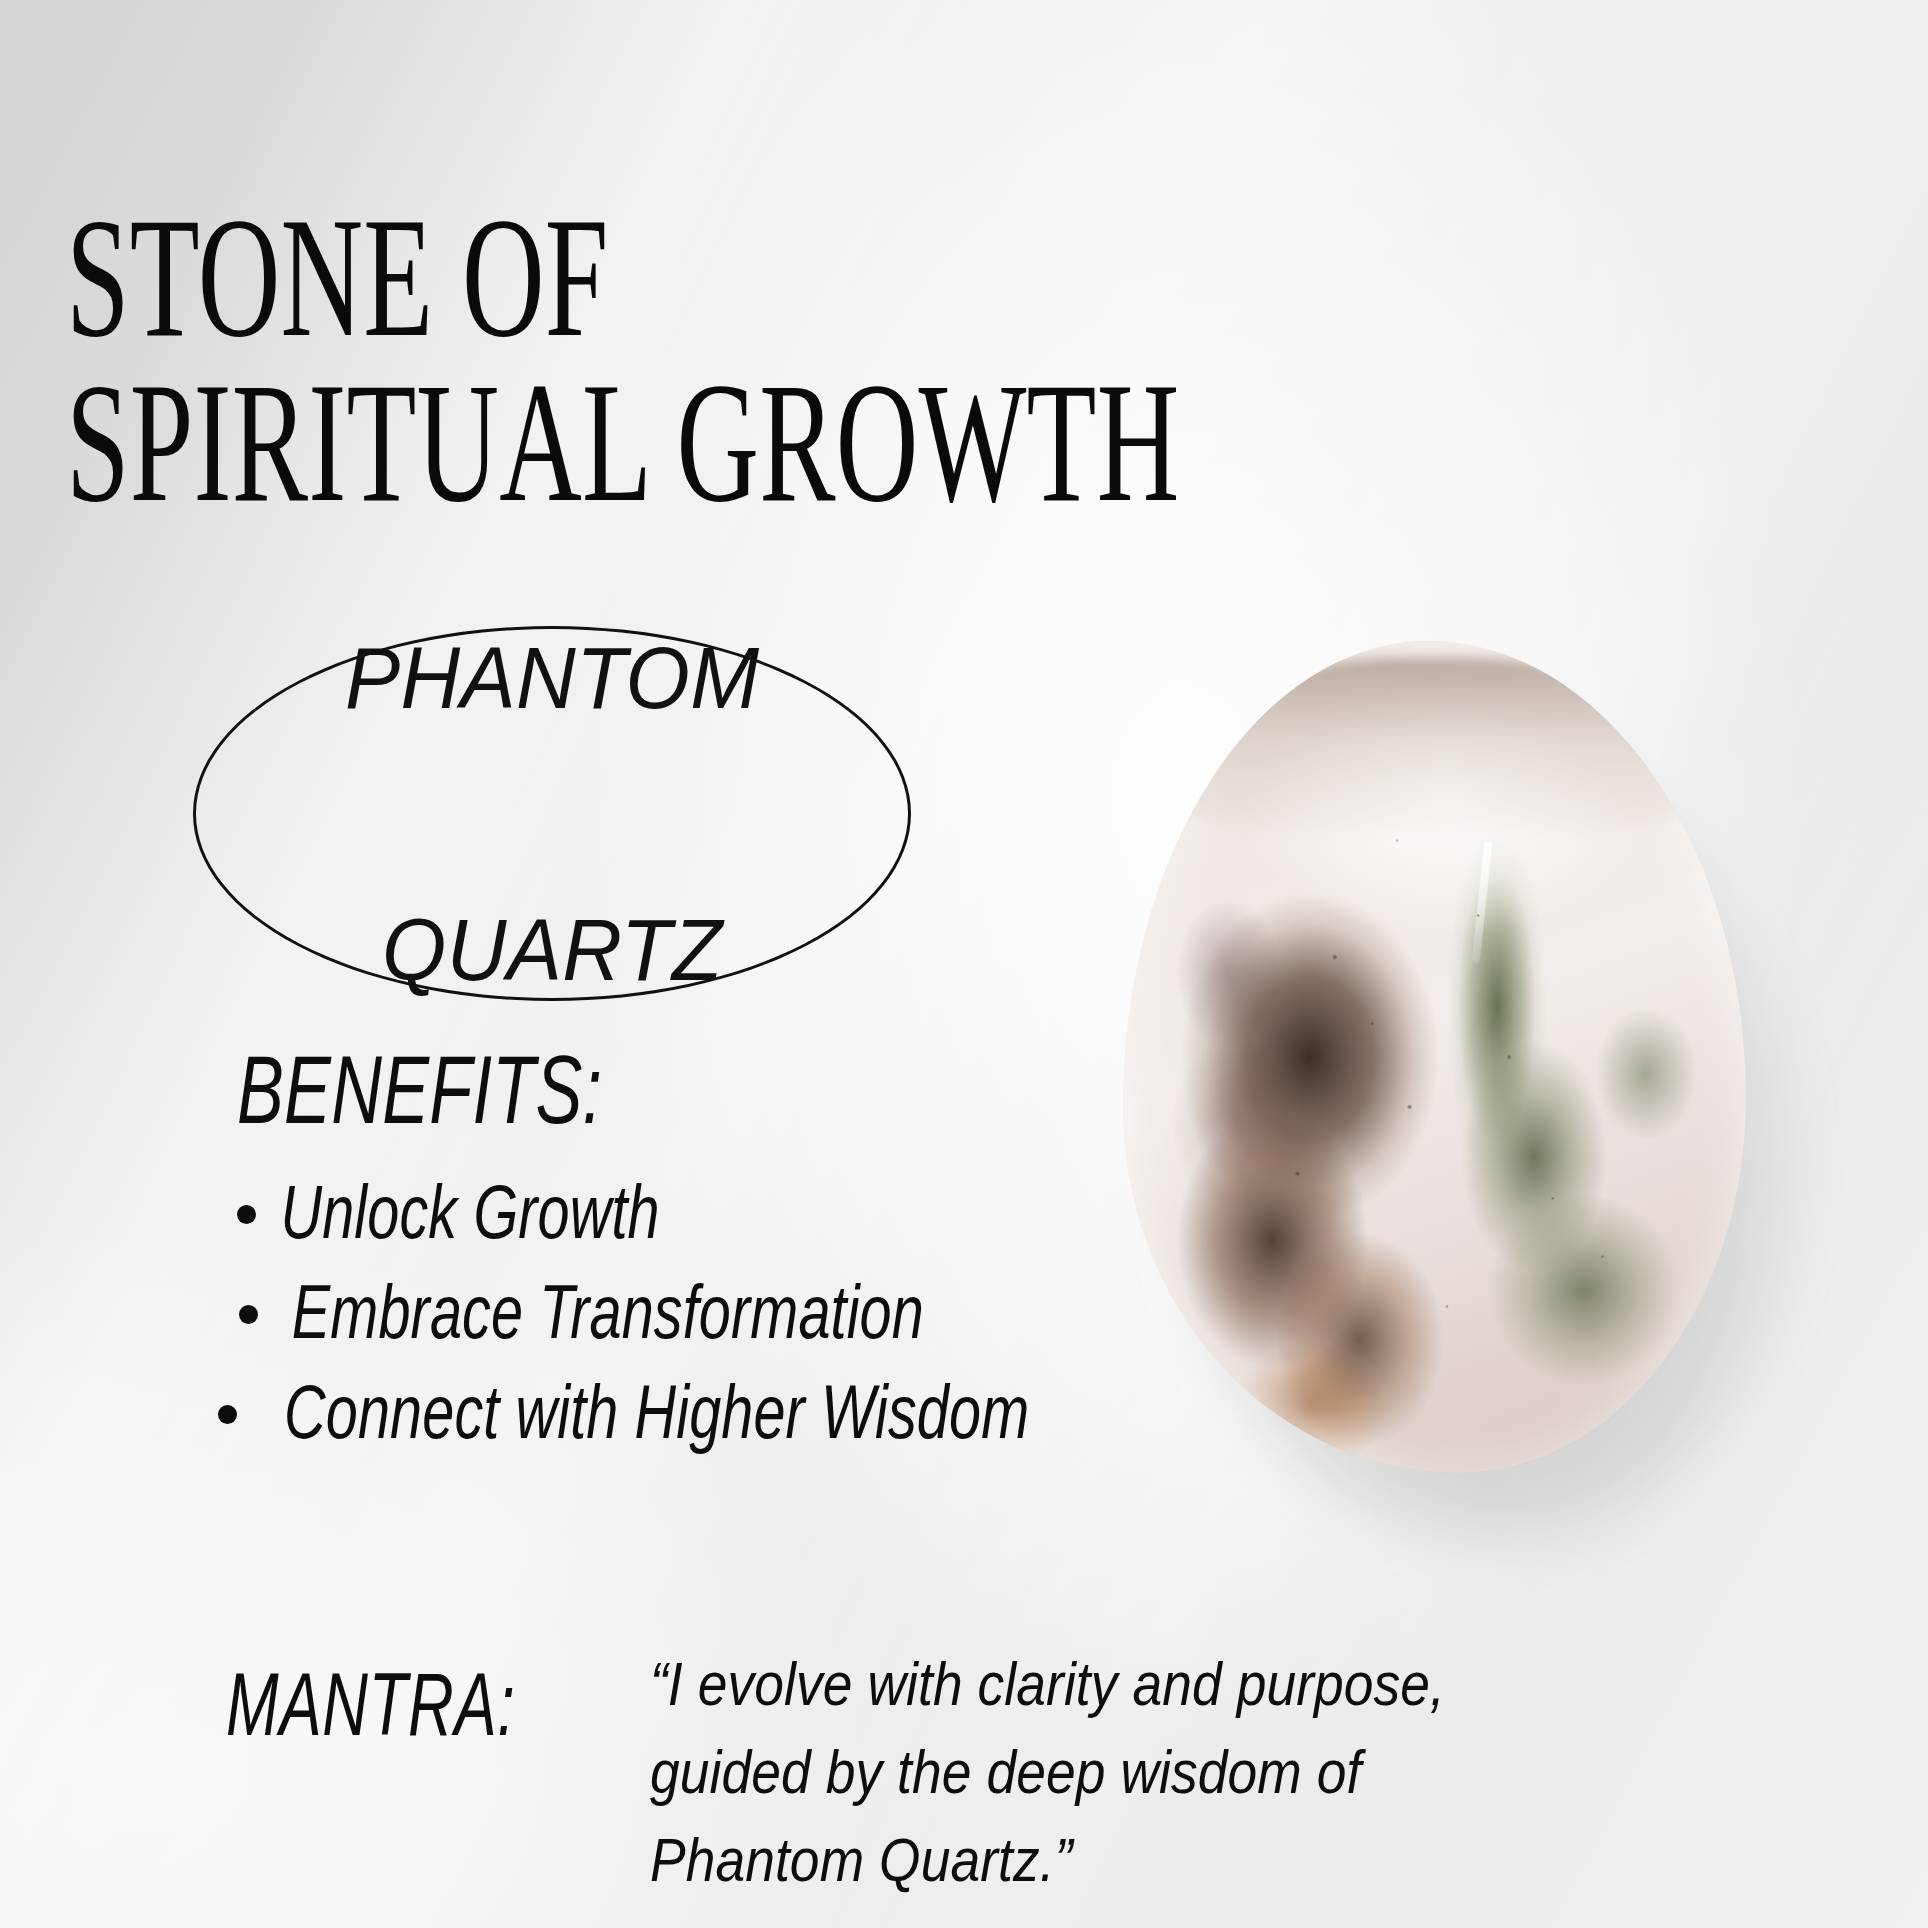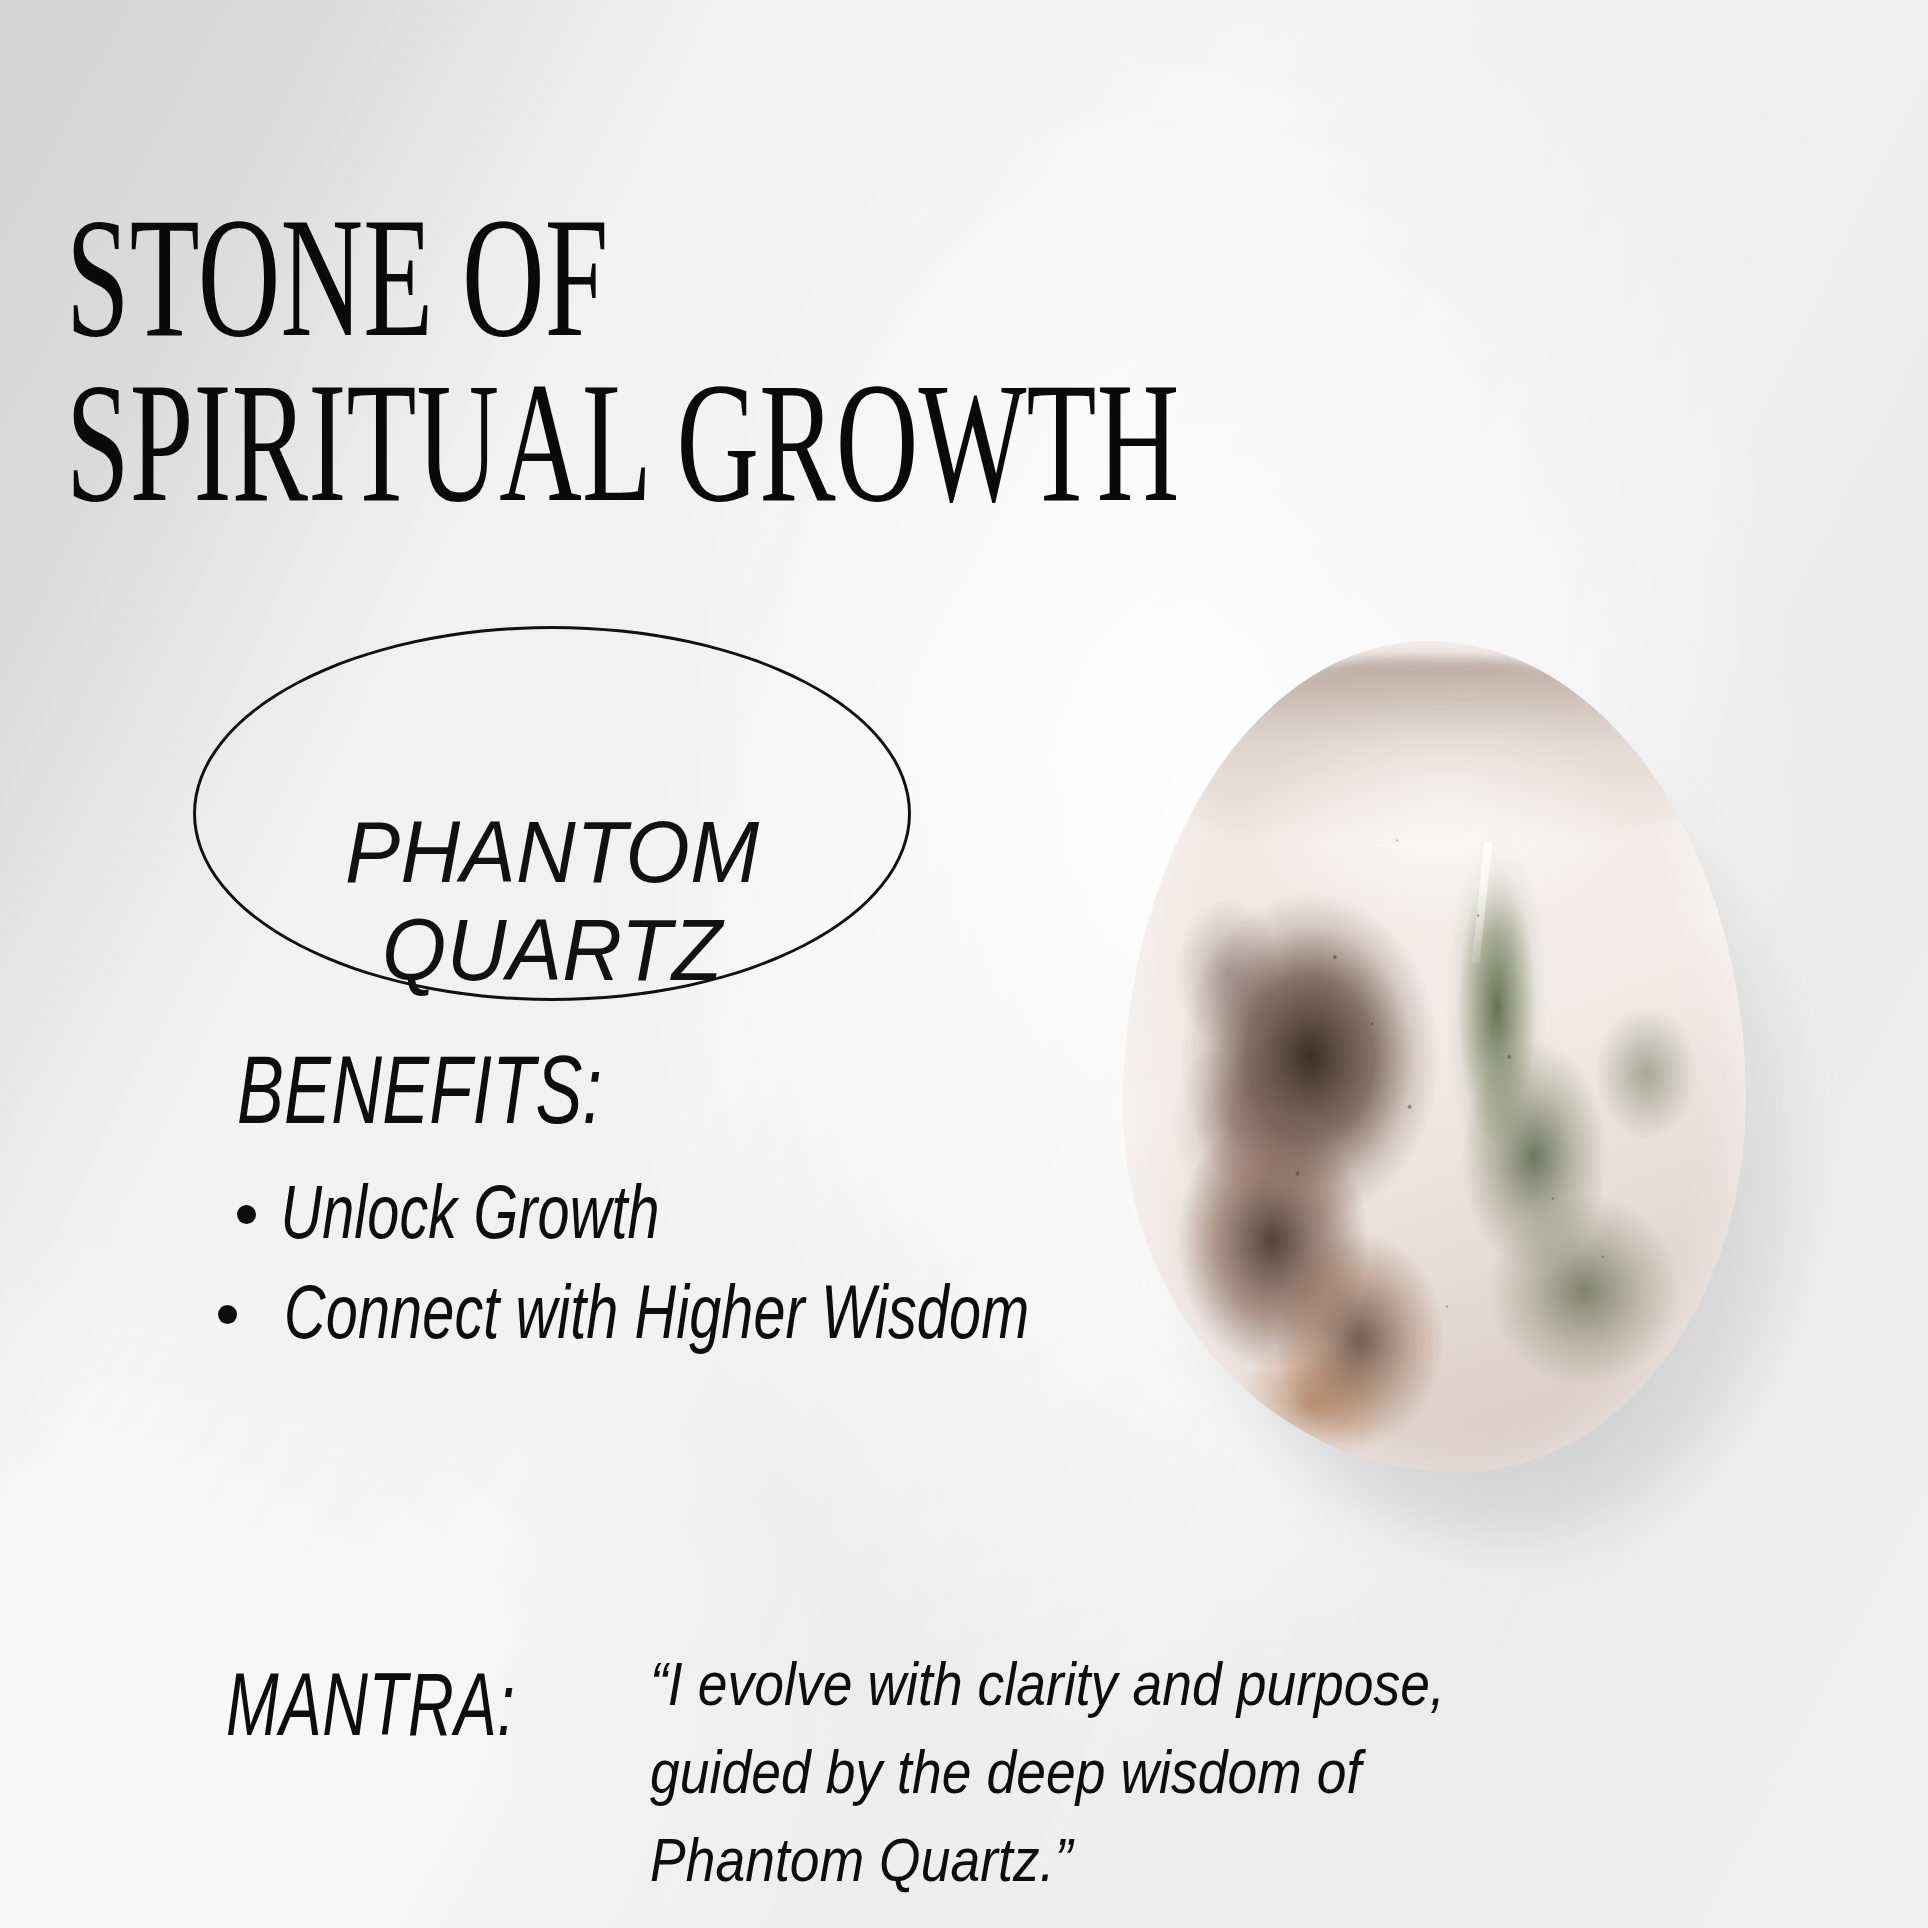--- a/index.html
+++ b/index.html
@@ -73,21 +73,21 @@
     left: 193px;
     top: 626px;
     width: 718px;
     height: 375px;
     border: 3.8px solid #111;
     border-radius: 50%;
     box-sizing: border-box;
     display: flex;
     flex-direction: column;
     align-items: center;
-    justify-content: flex-end;
+    justify-content: space-between;
   }
   .badge-line {
     font-family: "Liberation Sans", sans-serif;
     font-style: italic;
     font-weight: 400;
     font-size: 87px;
     line-height: 1.12;
     letter-spacing: 0.005em;
     color: #111;
     transform: scaleX(0.95);
@@ -288,20 +288,24 @@
     <span class="badge-line">QUARTZ</span>
   </div>
 
   <div class="benefits-heading">BENEFITS:</div>
 
   <ul class="benefits-list">
     <li class="benefit-item i1">
       <span class="dot"></span>
       <span class="btext">Unlock Growth</span>
     </li>
+    <li class="benefit-item i2">
+      <span class="dot"></span>
+      <span class="btext">Embrace Transformation</span>
+    </li>
     <li class="benefit-item i3">
       <span class="dot"></span>
       <span class="btext">Connect with Higher Wisdom</span>
     </li>
   </ul>
 
   <div class="mantra-label">MANTRA:</div>
   <div class="mantra-text">
     <span class="mline">“I evolve with clarity and purpose,</span>
     <span class="mline">guided by the deep wisdom of</span>

